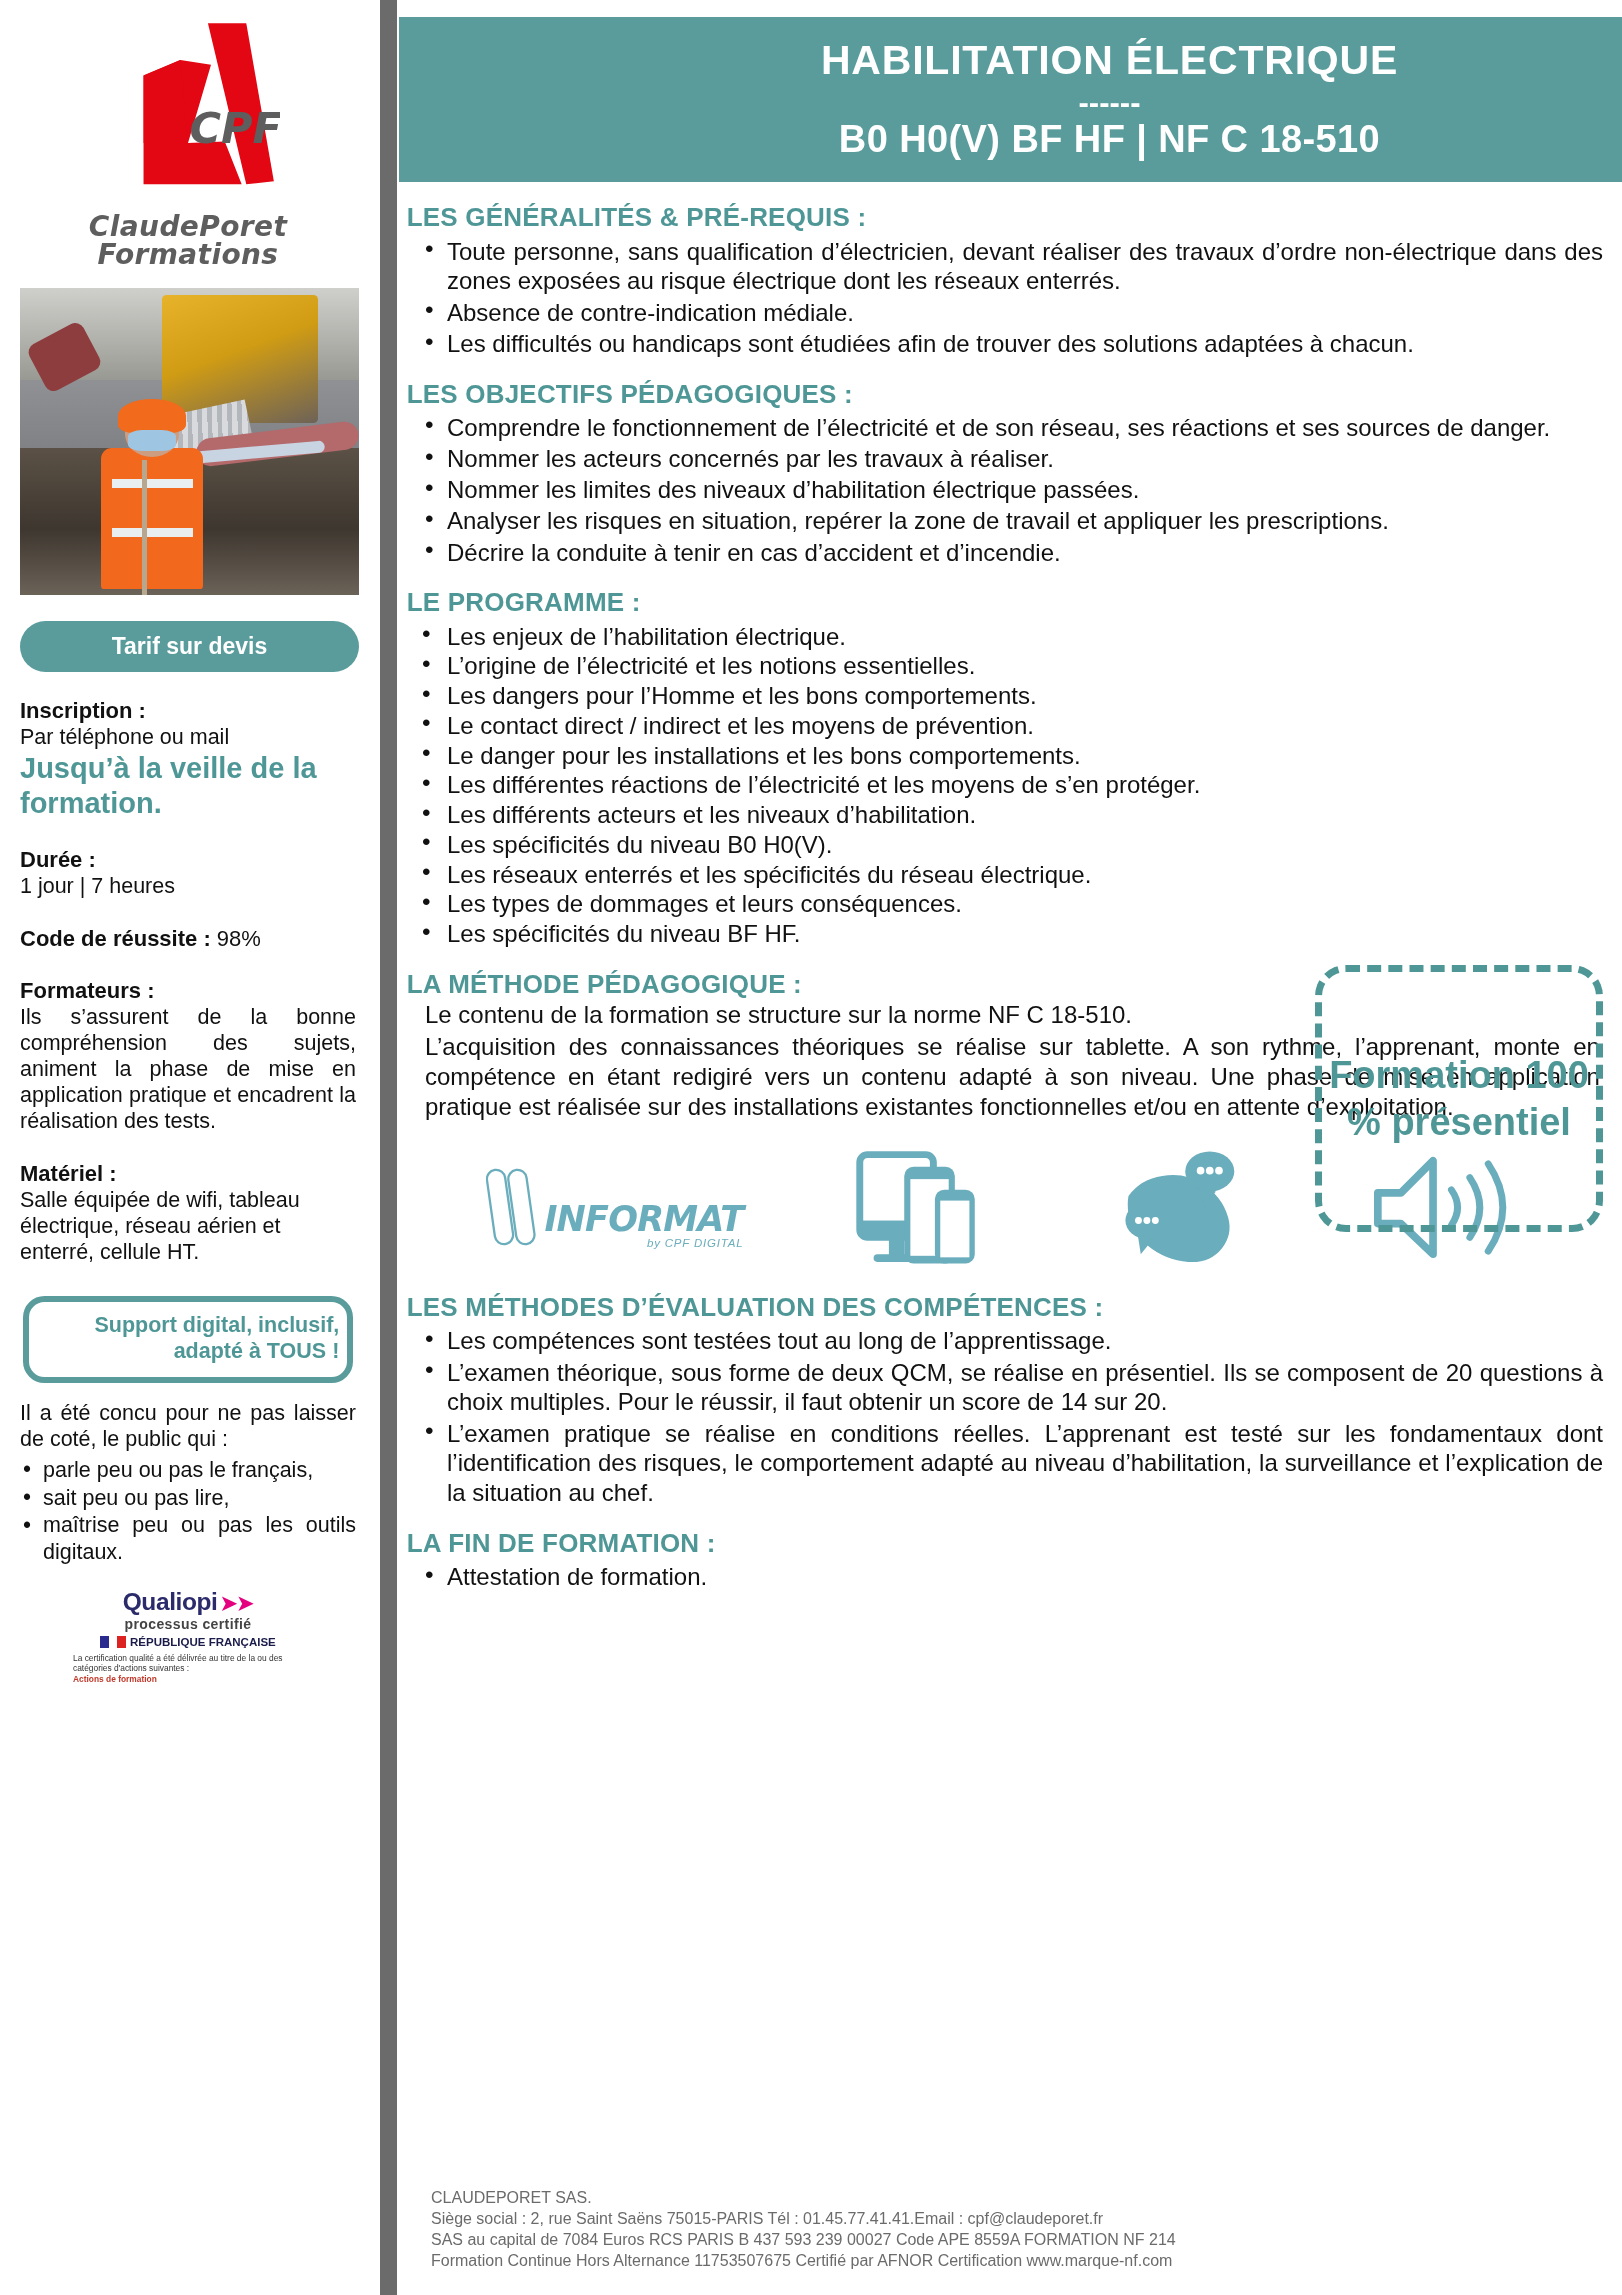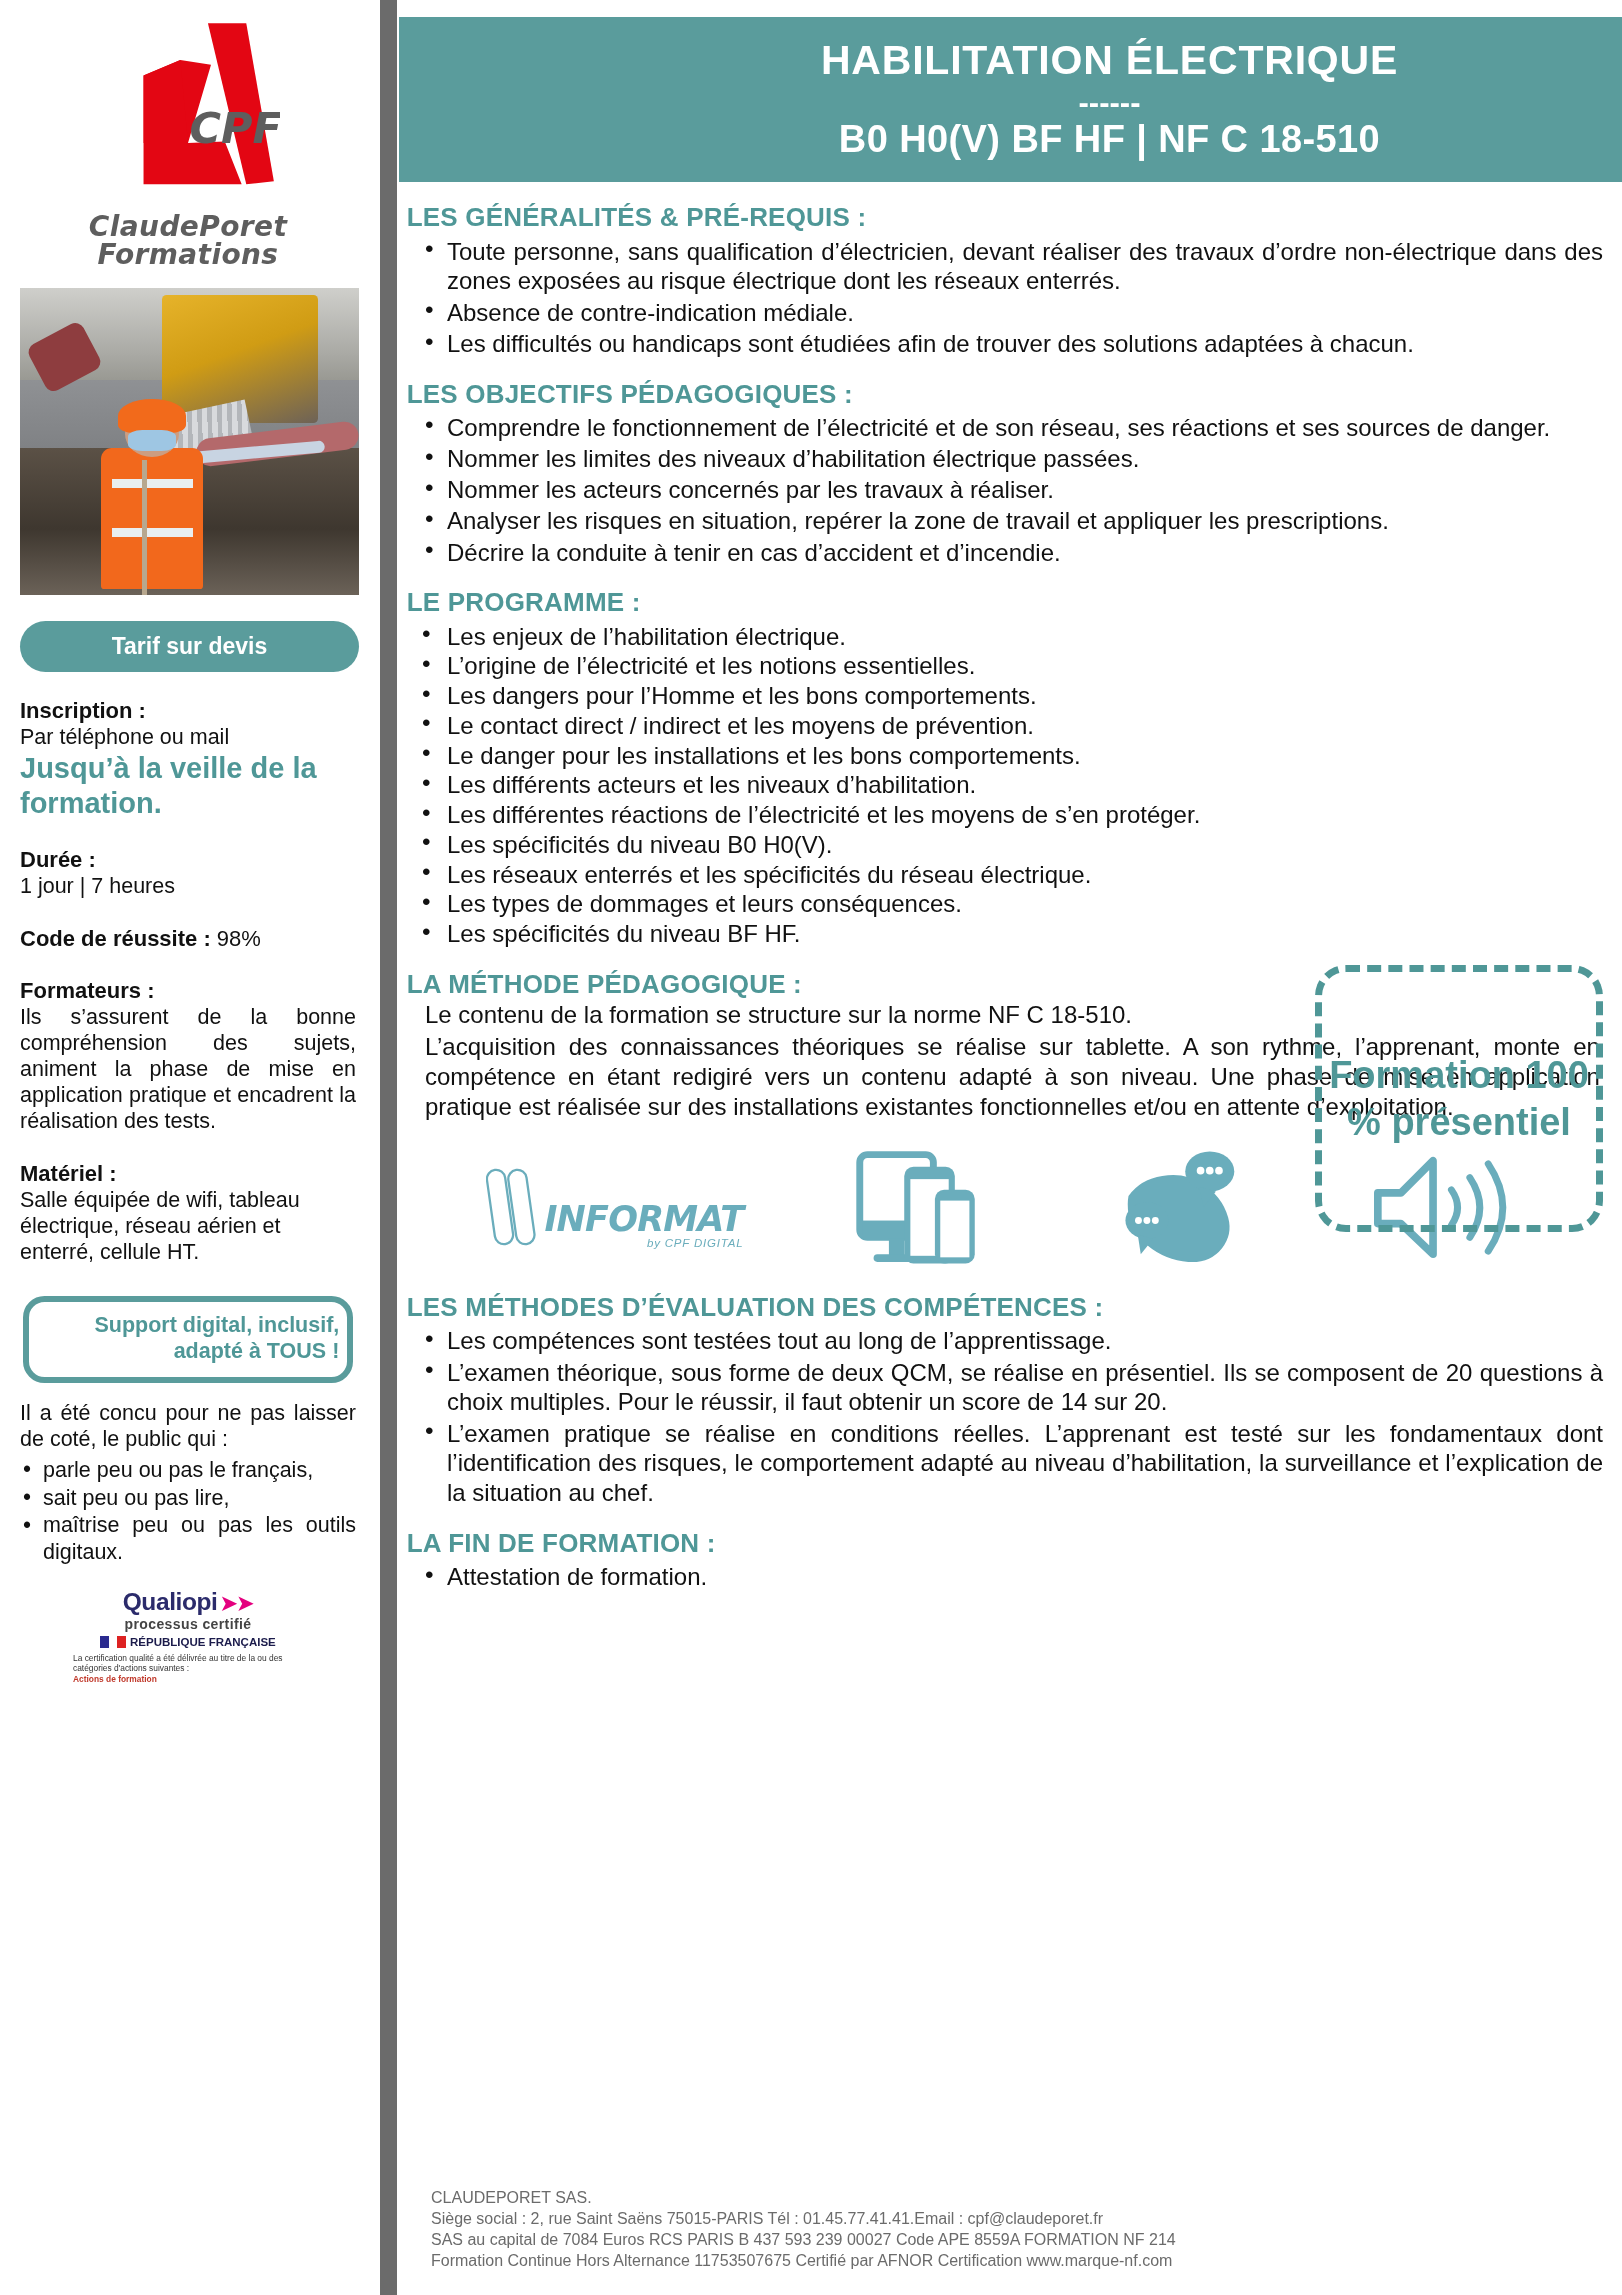--- a/index.html
+++ b/index.html
@@ -341,37 +341,37 @@
         <li>Toute personne, sans qualification d’électricien, devant réaliser des travaux d’ordre non-électrique dans des zones exposées au risque électrique dont les réseaux enterrés.</li>
         <li>Absence de contre-indication médiale.</li>
         <li>Les difficultés ou handicaps sont étudiées afin de trouver des solutions adaptées à chacun.</li>
       </ul>
     </div>
 
     <div class="sec">
       <div class="sec-h">LES OBJECTIFS PÉDAGOGIQUES  :</div>
       <ul class="blist">
         <li>Comprendre le fonctionnement de l’électricité et de son réseau, ses réactions et ses sources de danger.</li>
+        <li>Nommer les acteurs concernés par les travaux à réaliser.</li>
         <li>Nommer les limites des niveaux d’habilitation électrique passées.</li>
-        <li>Nommer les acteurs concernés par les travaux à réaliser.</li>
         <li>Analyser les risques en situation, repérer la zone de travail et appliquer les prescriptions.</li>
         <li>Décrire la conduite à tenir en cas d’accident et d’incendie.</li>
       </ul>
     </div>
 
     <div class="sec">
       <div class="sec-h">LE PROGRAMME :</div>
       <ul class="blist tight">
         <li>Les enjeux de l’habilitation électrique.</li>
         <li>L’origine de l’électricité et les notions essentielles.</li>
         <li>Les dangers pour l’Homme et les bons comportements.</li>
         <li>Le contact direct / indirect et les moyens de prévention.</li>
         <li>Le danger pour les installations et les bons comportements.</li>
+        <li style="max-width:859px">Les différentes réactions de l’électricité et les moyens de s’en protéger.</li>
         <li>Les différents acteurs et les niveaux d’habilitation.</li>
-        <li style="max-width:859px">Les différentes réactions de l’électricité et les moyens de s’en protéger.</li>
         <li>Les spécificités du niveau B0 H0(V).</li>
         <li>Les réseaux enterrés et les spécificités du réseau électrique.</li>
         <li>Les types de dommages et leurs conséquences.</li>
         <li>Les spécificités du niveau BF HF.</li>
       </ul>
     </div>
 
     <div class="sec">
       <div class="sec-h">LA MÉTHODE PÉDAGOGIQUE :</div>
       <div class="para">Le contenu de la formation se structure sur la norme NF C 18-510.</div>

